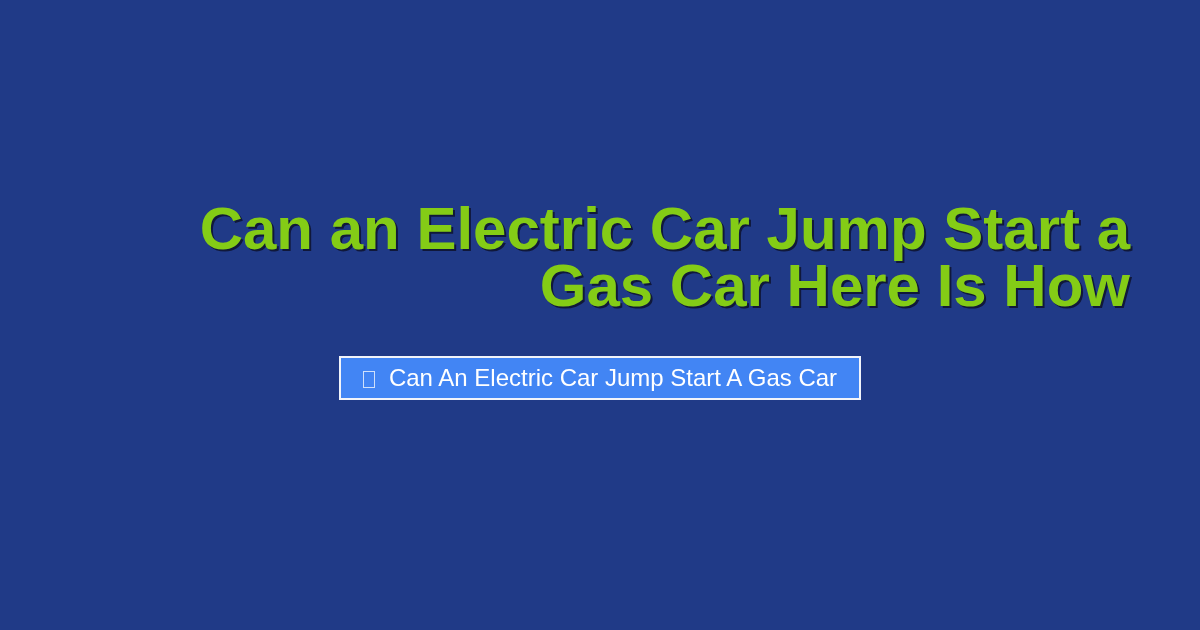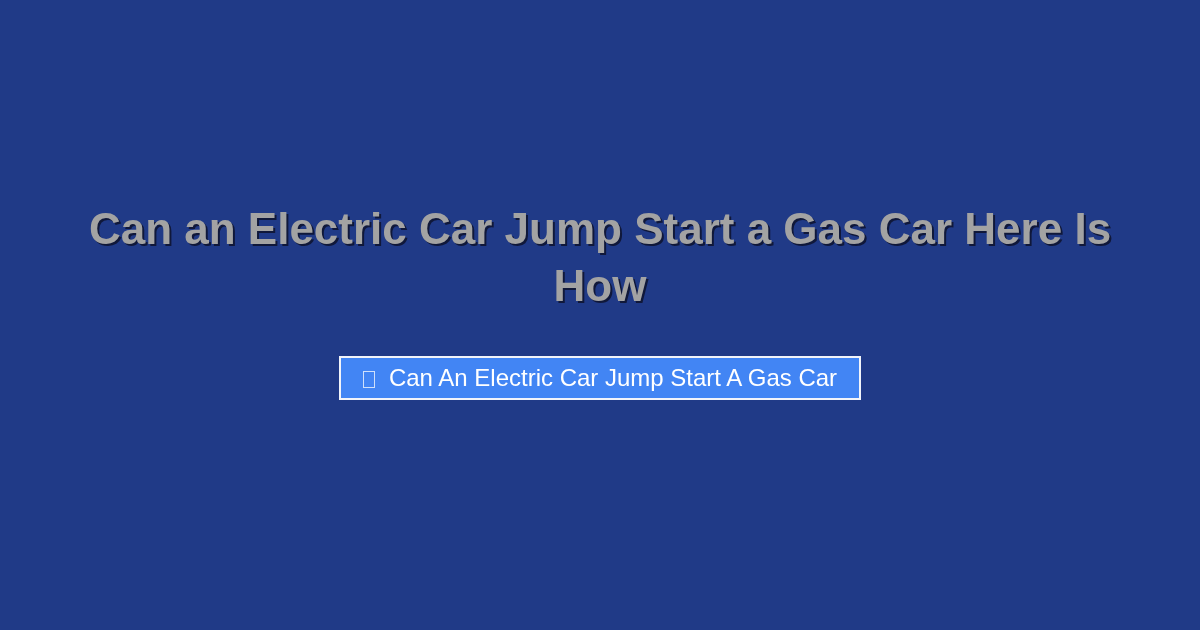--- a/index.html
+++ b/index.html
@@ -26,24 +26,24 @@
     justify-content: flex-start;
     box-sizing: border-box;
   }
 
   .headline {
     position: absolute;
     top: 200px;
     left: 70px;
     width: 1060px;
     margin: 0;
-    text-align: center;
-    color: #a3a3a3;
+    text-align: right;
+    color: #84cc16;
     font-family: "Liberation Sans", sans-serif;
-    font-size: 44px;
+    font-size: 60px;
     line-height: 57px;
     font-weight: bold;
     letter-spacing: 0px;
     text-shadow: 2px 2px 0 #10183A;
     white-space: normal;
   }
 
   .cta-wrap {
     position: absolute;
     top: 356px;

